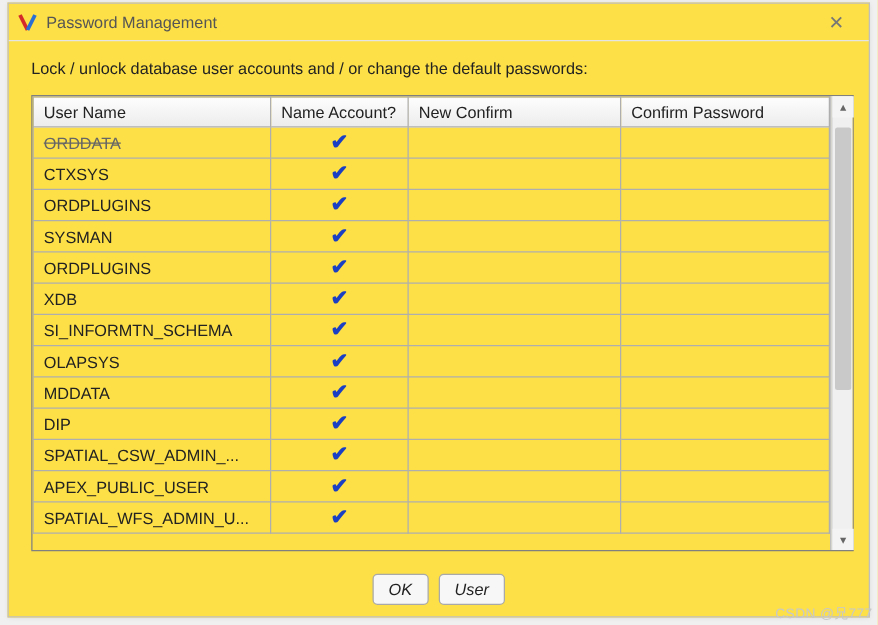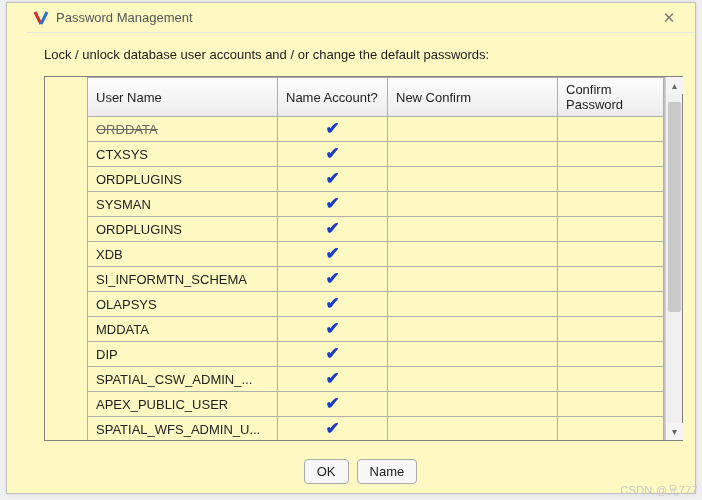--- a/index.html
+++ b/index.html
@@ -8,24 +8,23 @@
     font-family: "Segoe UI", Tahoma, sans-serif;
     font-size: 13px;
     background: #f0f0f0;
     width: 702px; height: 500px;
     overflow: hidden;
   }
   .dialog {
     position: absolute;
     left: 6px; top: 2px;
     width: 690px; height: 492px;
-    background: #fef9c3;
+    background: #fde047;
     border: 1px solid #bfbfbf;
     box-shadow: 0 0 4px rgba(0,0,0,0.1);
-    padding-left: 19px;
   }
   .titlebar {
     height: 30px;
     display: flex;
     align-items: center;
     padding: 0 6px;
     border-bottom: 1px solid #e4e4e4;
   }
   .titlebar .app-icon { width: 18px; height: 18px; margin-right: 6px; }
   .titlebar .title-text { flex: 1; color: #555; }
@@ -38,21 +37,20 @@
     margin: 4px 12px 0 18px;
     height: 365px;
     border: 1px solid #808080;
     position: relative;
     display: flex;
   }
   .grid {
     flex:1;
     overflow: hidden;
     border-right: 1px solid #c0c0c0;
-    margin-left: 42px;
   }
   table { border-collapse: collapse; width: 100%; table-layout: fixed; }
   th {
     text-align: left;
     font-weight: normal;
     background: linear-gradient(#fdfdfd,#ececec);
     border: 1px solid #aeaeae;
     padding: 4px 8px;
     height: 24px;
     color:#222;
@@ -101,20 +99,21 @@
     justify-content:center;
     padding: 18px 0 0 0;
   }
   .btn {
     background:#f7f7f7;
     border:1px solid #a9a9a9;
     border-radius:4px;
     padding: 4px 12px;
     font-family:inherit; font-size:13px;
     color:#222;
+    font-style:italic;
   }
   .watermark {
     position:absolute; right:4px; bottom:2px;
     font-size:11px; color:#c8c8c8; font-family:Liberation Sans, sans-serif;
     letter-spacing:0.3px;
   }
 </style>
 </head>
 <body>
 
@@ -239,17 +238,17 @@
         </div>
       <div class="scroll-thumb"></div>
       <div class="scroll-arrow down">
           <span>▾</span>
         </div>
     </div>
   </div>
 
   <div class="buttons">
     <button class="btn">OK</button>
-    <button class="btn">Name</button>
+    <button class="btn">User</button>
   </div>
 </div>
 
 <div class="watermark">CSDN @兄777</div>
 
 </body></html>

